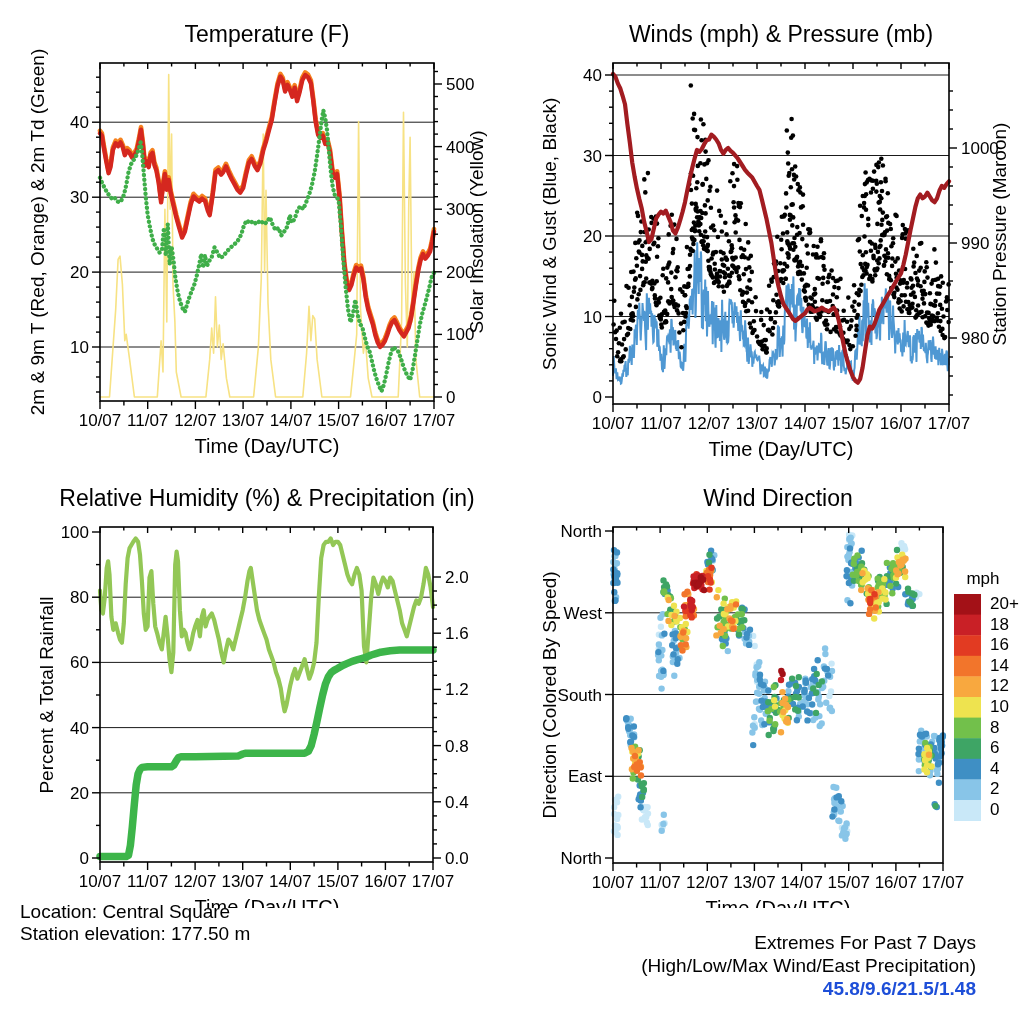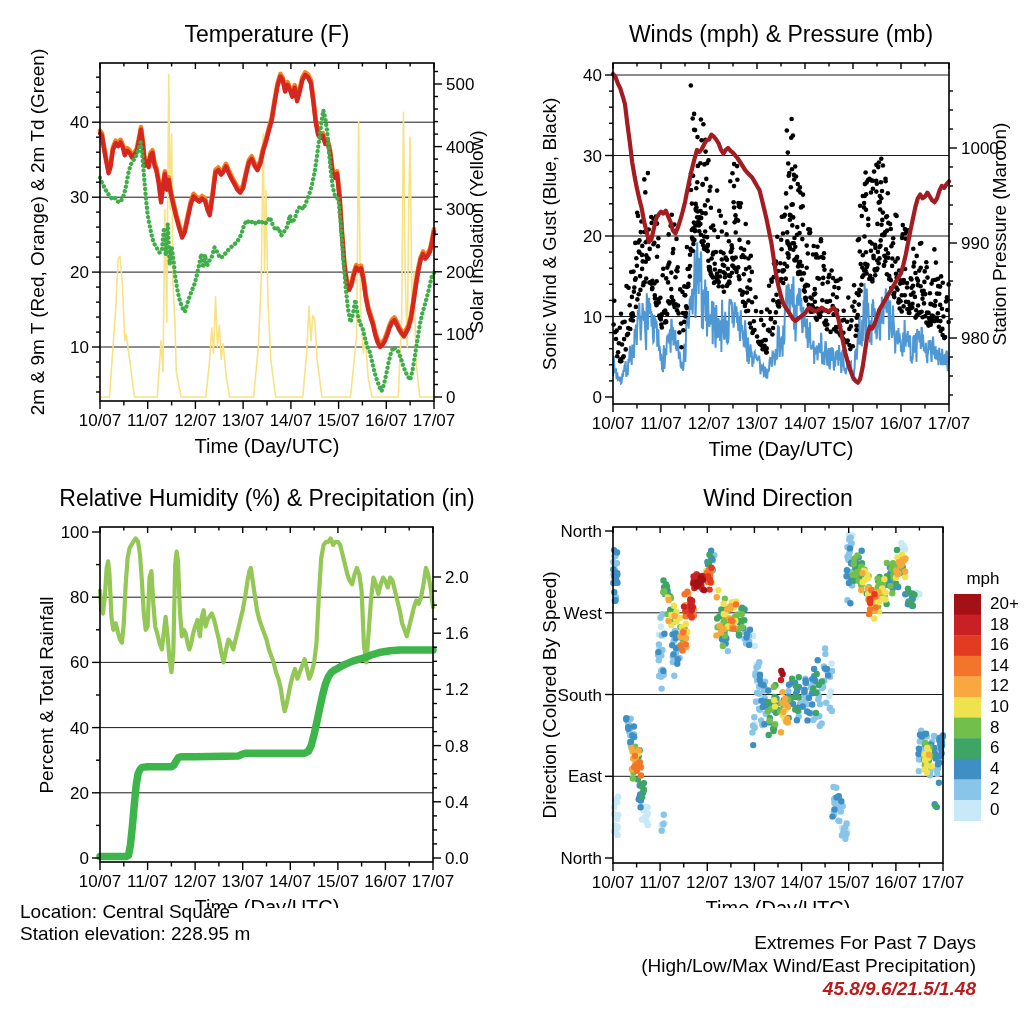--- a/index.html
+++ b/index.html
@@ -6,21 +6,21 @@
   #fig{position:relative;width:1024px;height:1024px;background:#ffffff;
        font-family:"Liberation Sans",sans-serif;overflow:hidden;}
   svg.panel{position:absolute;}
   #p1{left:0;top:0}
   #p2{left:512px;top:0}
   #p3{left:0;top:470px}
   #p4{left:512px;top:470px}
   svg text{font-family:"Liberation Sans",sans-serif;fill:#000;}
   #footer{position:absolute;left:20px;top:901px;font-size:19px;line-height:22.4px;color:#000;}
   #extremes{position:absolute;right:48px;top:931px;text-align:right;font-size:19px;line-height:23px;color:#000;}
-  #extremes .vals{color:#b91c1c;font-weight:bold;font-style:italic;}
+  #extremes .vals{color:#1d4ed8;font-weight:bold;}
 </style>
 </head>
 <body>
 
 <div id="fig">
   <svg id="p1" class="panel" width="512" height="470" viewBox="0 0 512 470">
       <g>
         <line x1="100" x2="434" y1="347.0" y2="347.0" stroke="#1a1a1a" stroke-width="1"></line>
         <line x1="100" x2="434" y1="272.1" y2="272.1" stroke="#1a1a1a" stroke-width="1"></line>
         <line x1="100" x2="434" y1="197.2" y2="197.2" stroke="#1a1a1a" stroke-width="1"></line>
@@ -2246,21 +2246,21 @@
         <rect x="442" y="309.4" width="27" height="21.0" fill="#88c5e8"></rect>
         <text x="478" y="324.4" text-anchor="start" font-size="17">2</text>
         <rect x="442" y="330.0" width="27" height="21.0" fill="#c9e8f8"></rect>
         <text x="478" y="345.0" text-anchor="start" font-size="17">0</text>
         <text x="471" y="114" text-anchor="middle" font-size="17">mph</text>
       </g>
     </svg>
 
   <div id="footer">
     <div>Location: Central Square</div>
-    <div>Station elevation: 228.95 m</div>
+    <div>Station elevation: 177.50 m</div>
   </div>
 
   <div id="extremes">
     <div>Extremes For Past 7 Days</div>
     <div>(High/Low/Max Wind/East Precipitation)</div>
     <div class="vals">45.8/9.6/21.5/1.48</div>
   </div>
 </div>
 
 </body></html>

